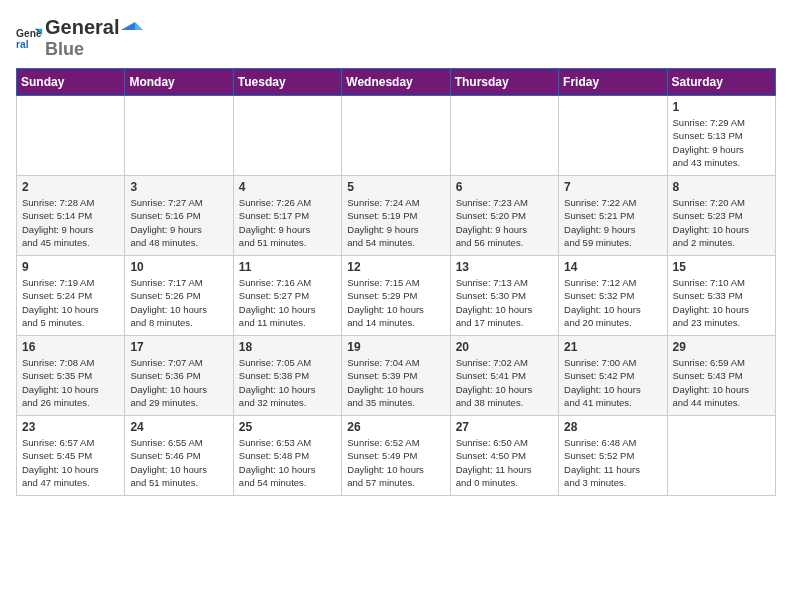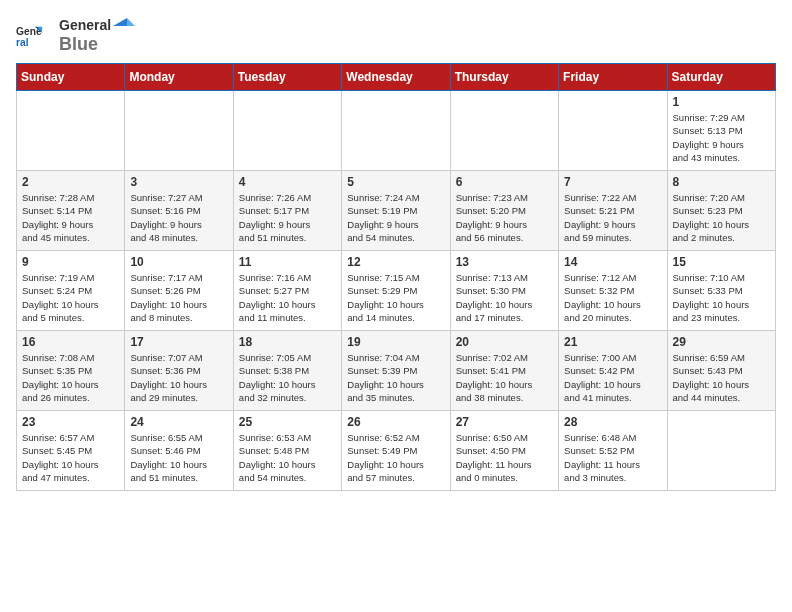--- a/index.html
+++ b/index.html
@@ -12,21 +12,21 @@
     }
     .header-section {
       display: flex;
       justify-content: space-between;
       align-items: flex-start;
       margin-bottom: 8px;
     }
     .logo {
       display: flex;
       align-items: center;
-      gap: 15px;
+      gap: 1px;
     }
     .logo-icon {
       width: 28px;
       height: 28px;
     }
     .title-block {
       text-align: right;
     }
     .calendar-title {
       font-size: 36px;
@@ -36,21 +36,21 @@
     .calendar-subtitle {
       font-size: 14px;
       color: #555;
     }
     table {
       width: 100%;
       border-collapse: collapse;
       table-layout: fixed;
     }
     thead tr th {
-      background-color: #b91c1c;
+      background-color: #701a75;
       color: #fff;
       font-size: 12px;
       font-weight: bold;
       padding: 6px 4px;
       text-align: left;
       border: 1px solid #1a6bb5;
     }
     tbody tr td {
       border: 1px solid #ccc;
       vertical-align: top;
@@ -82,21 +82,21 @@
 <body>
 
 <div class="header-section">
   <div class="logo">
     <svg class="logo-icon" viewBox="0 0 30 30" xmlns="http://www.w3.org/2000/svg">
       <text y="14" font-size="11" font-weight="bold" fill="#333">Gene</text>
       <text y="26" font-size="11" font-weight="bold" fill="#1a6bb5">ral</text>
       <polygon points="20,5 28,12 24,5" fill="#1a6bb5"></polygon>
       <polygon points="24,5 28,12 28,5" fill="#2a9fd4"></polygon>
     </svg>
-    <div><span style="font-size:14px;font-weight:bold;color:#333;">General</span><svg width="22" height="16" viewBox="0 0 22 16" style="vertical-align:middle;margin:0 2px;">
+    <div><span style="font-size:20px;font-weight:bold;color:#333;">General</span><svg width="22" height="16" viewBox="0 0 22 16" style="vertical-align:middle;margin:0 2px;">
           <polygon points="0,8 14,0 14,8" fill="#2a7fd4"></polygon>
           <polygon points="14,0 22,8 14,8" fill="#5ab0e8"></polygon>
         </svg><br><span style="font-size:18px;font-weight:bold;color:#737373;">Blue</span></div>
   </div>
   <div class="title-block">
     <div class="calendar-title"></div>
     <div class="calendar-subtitle"></div>
   </div>
 </div>
 

